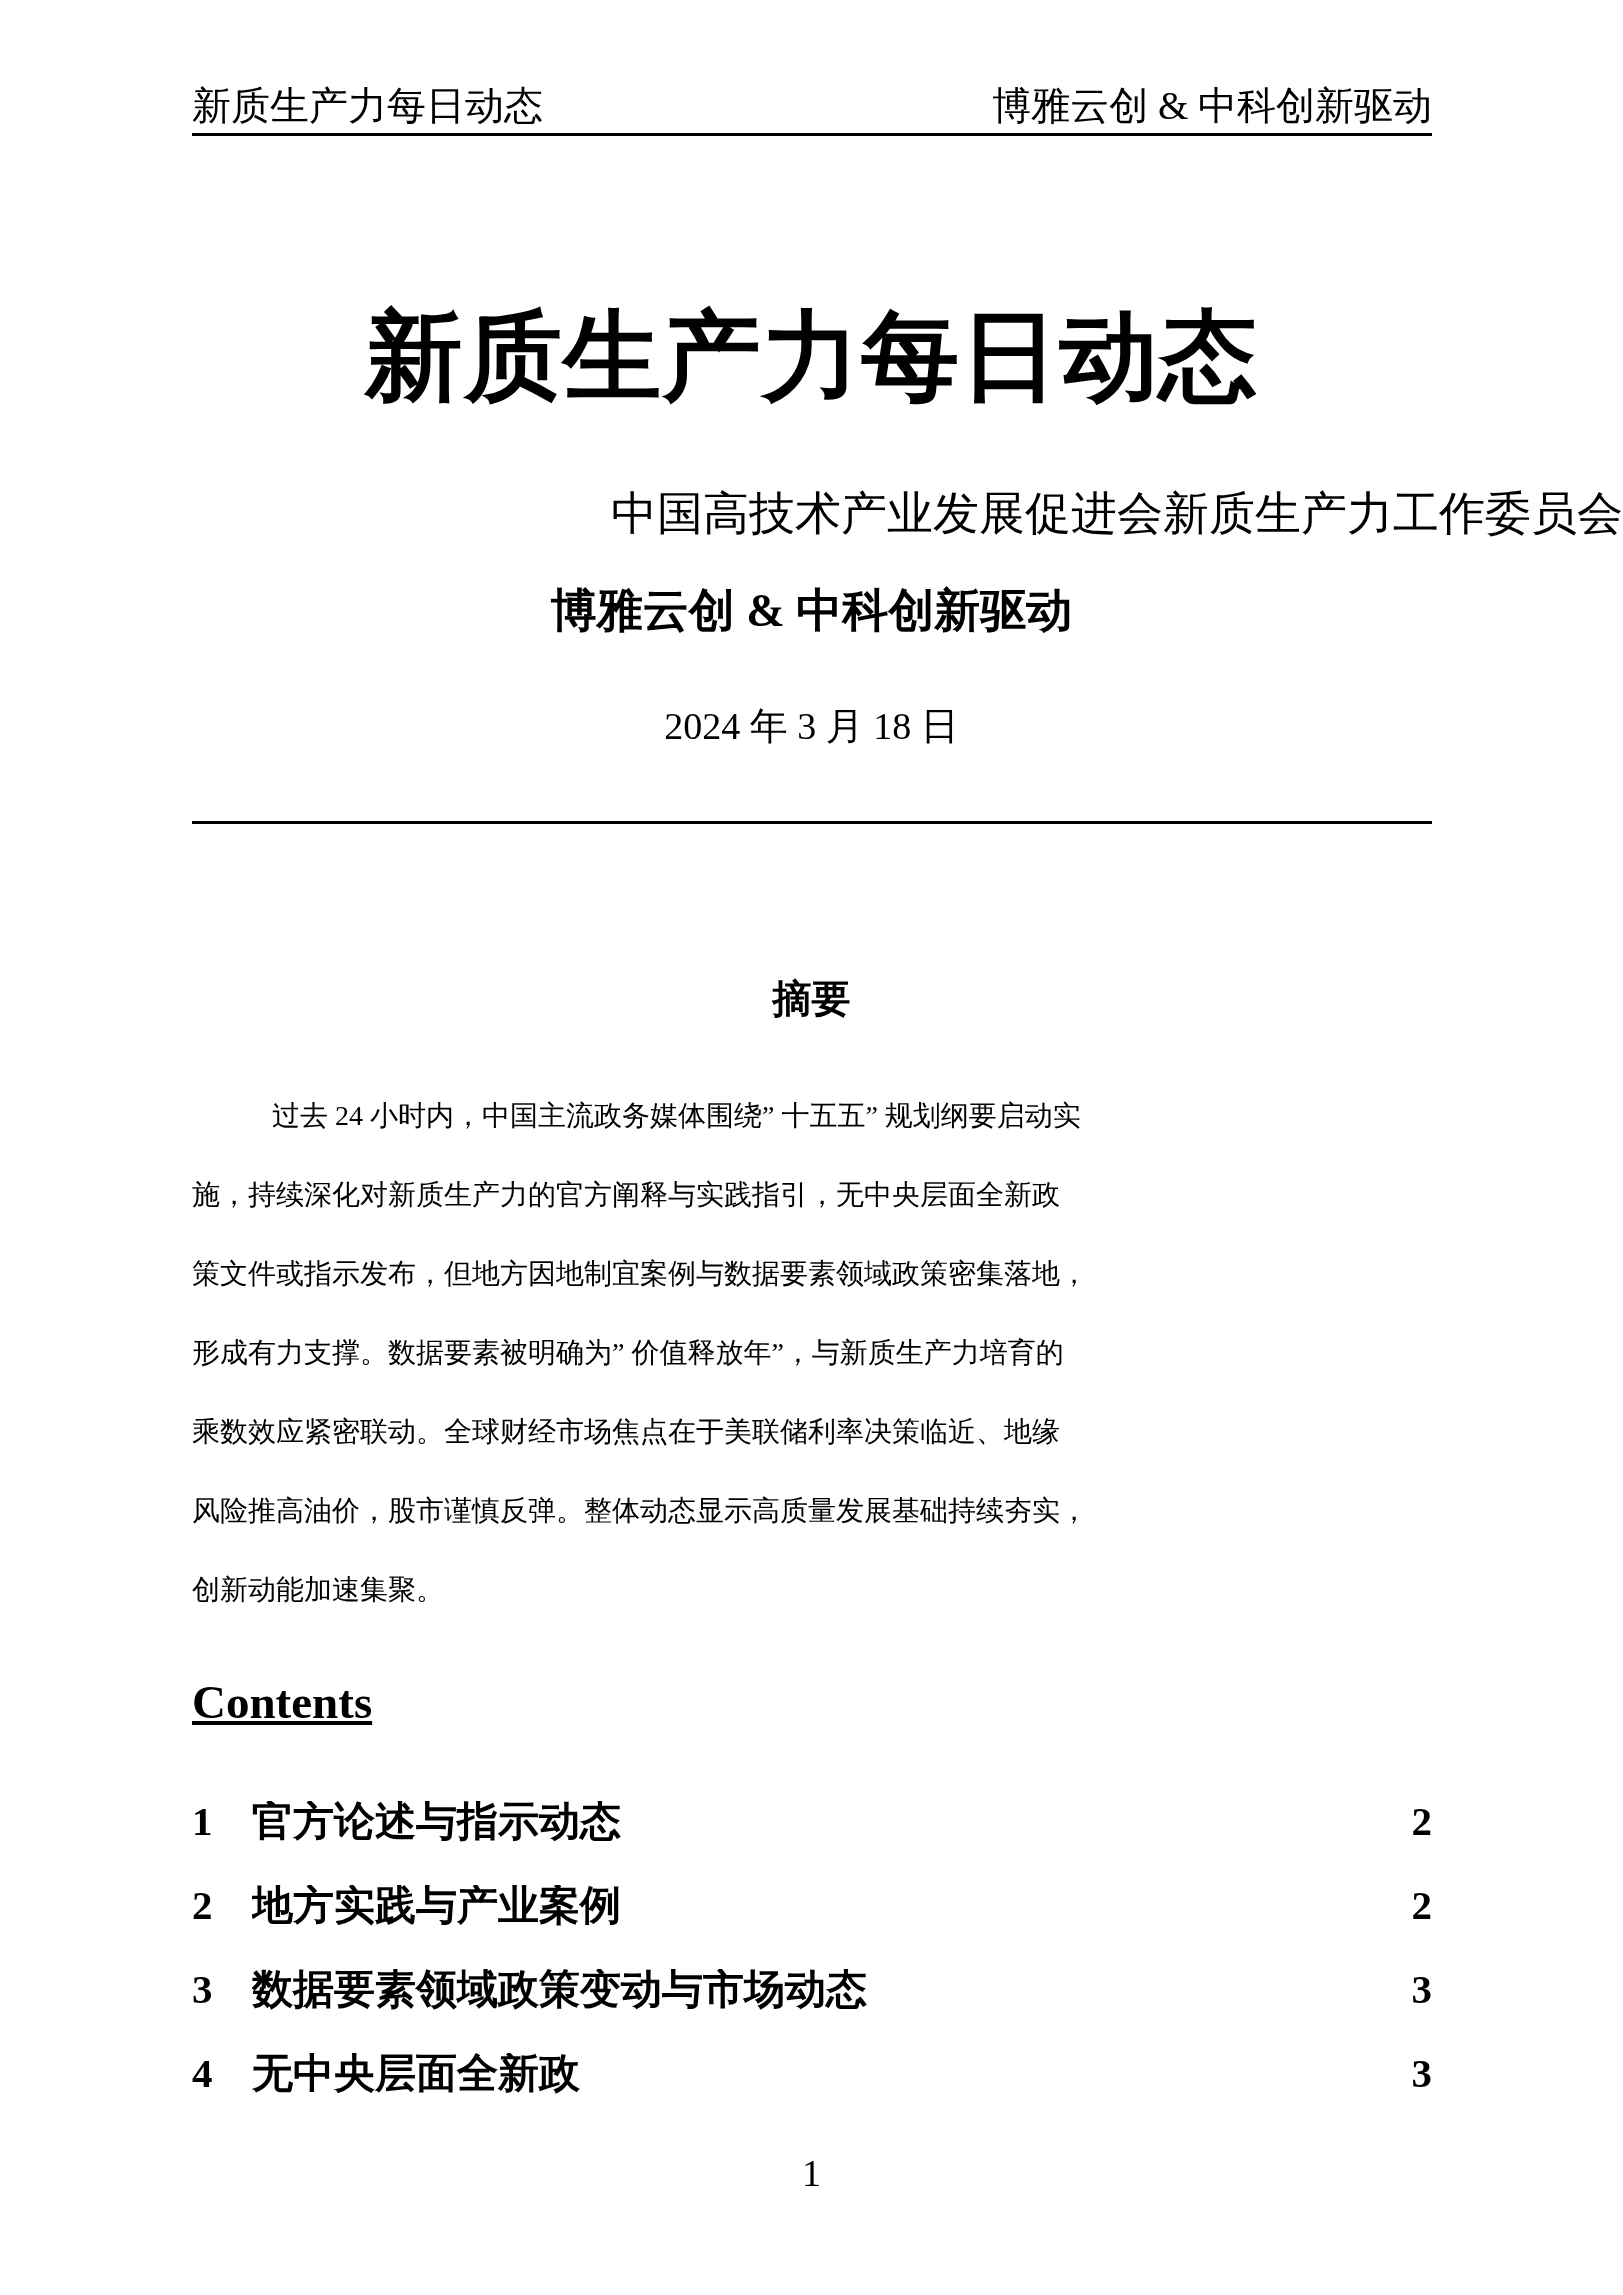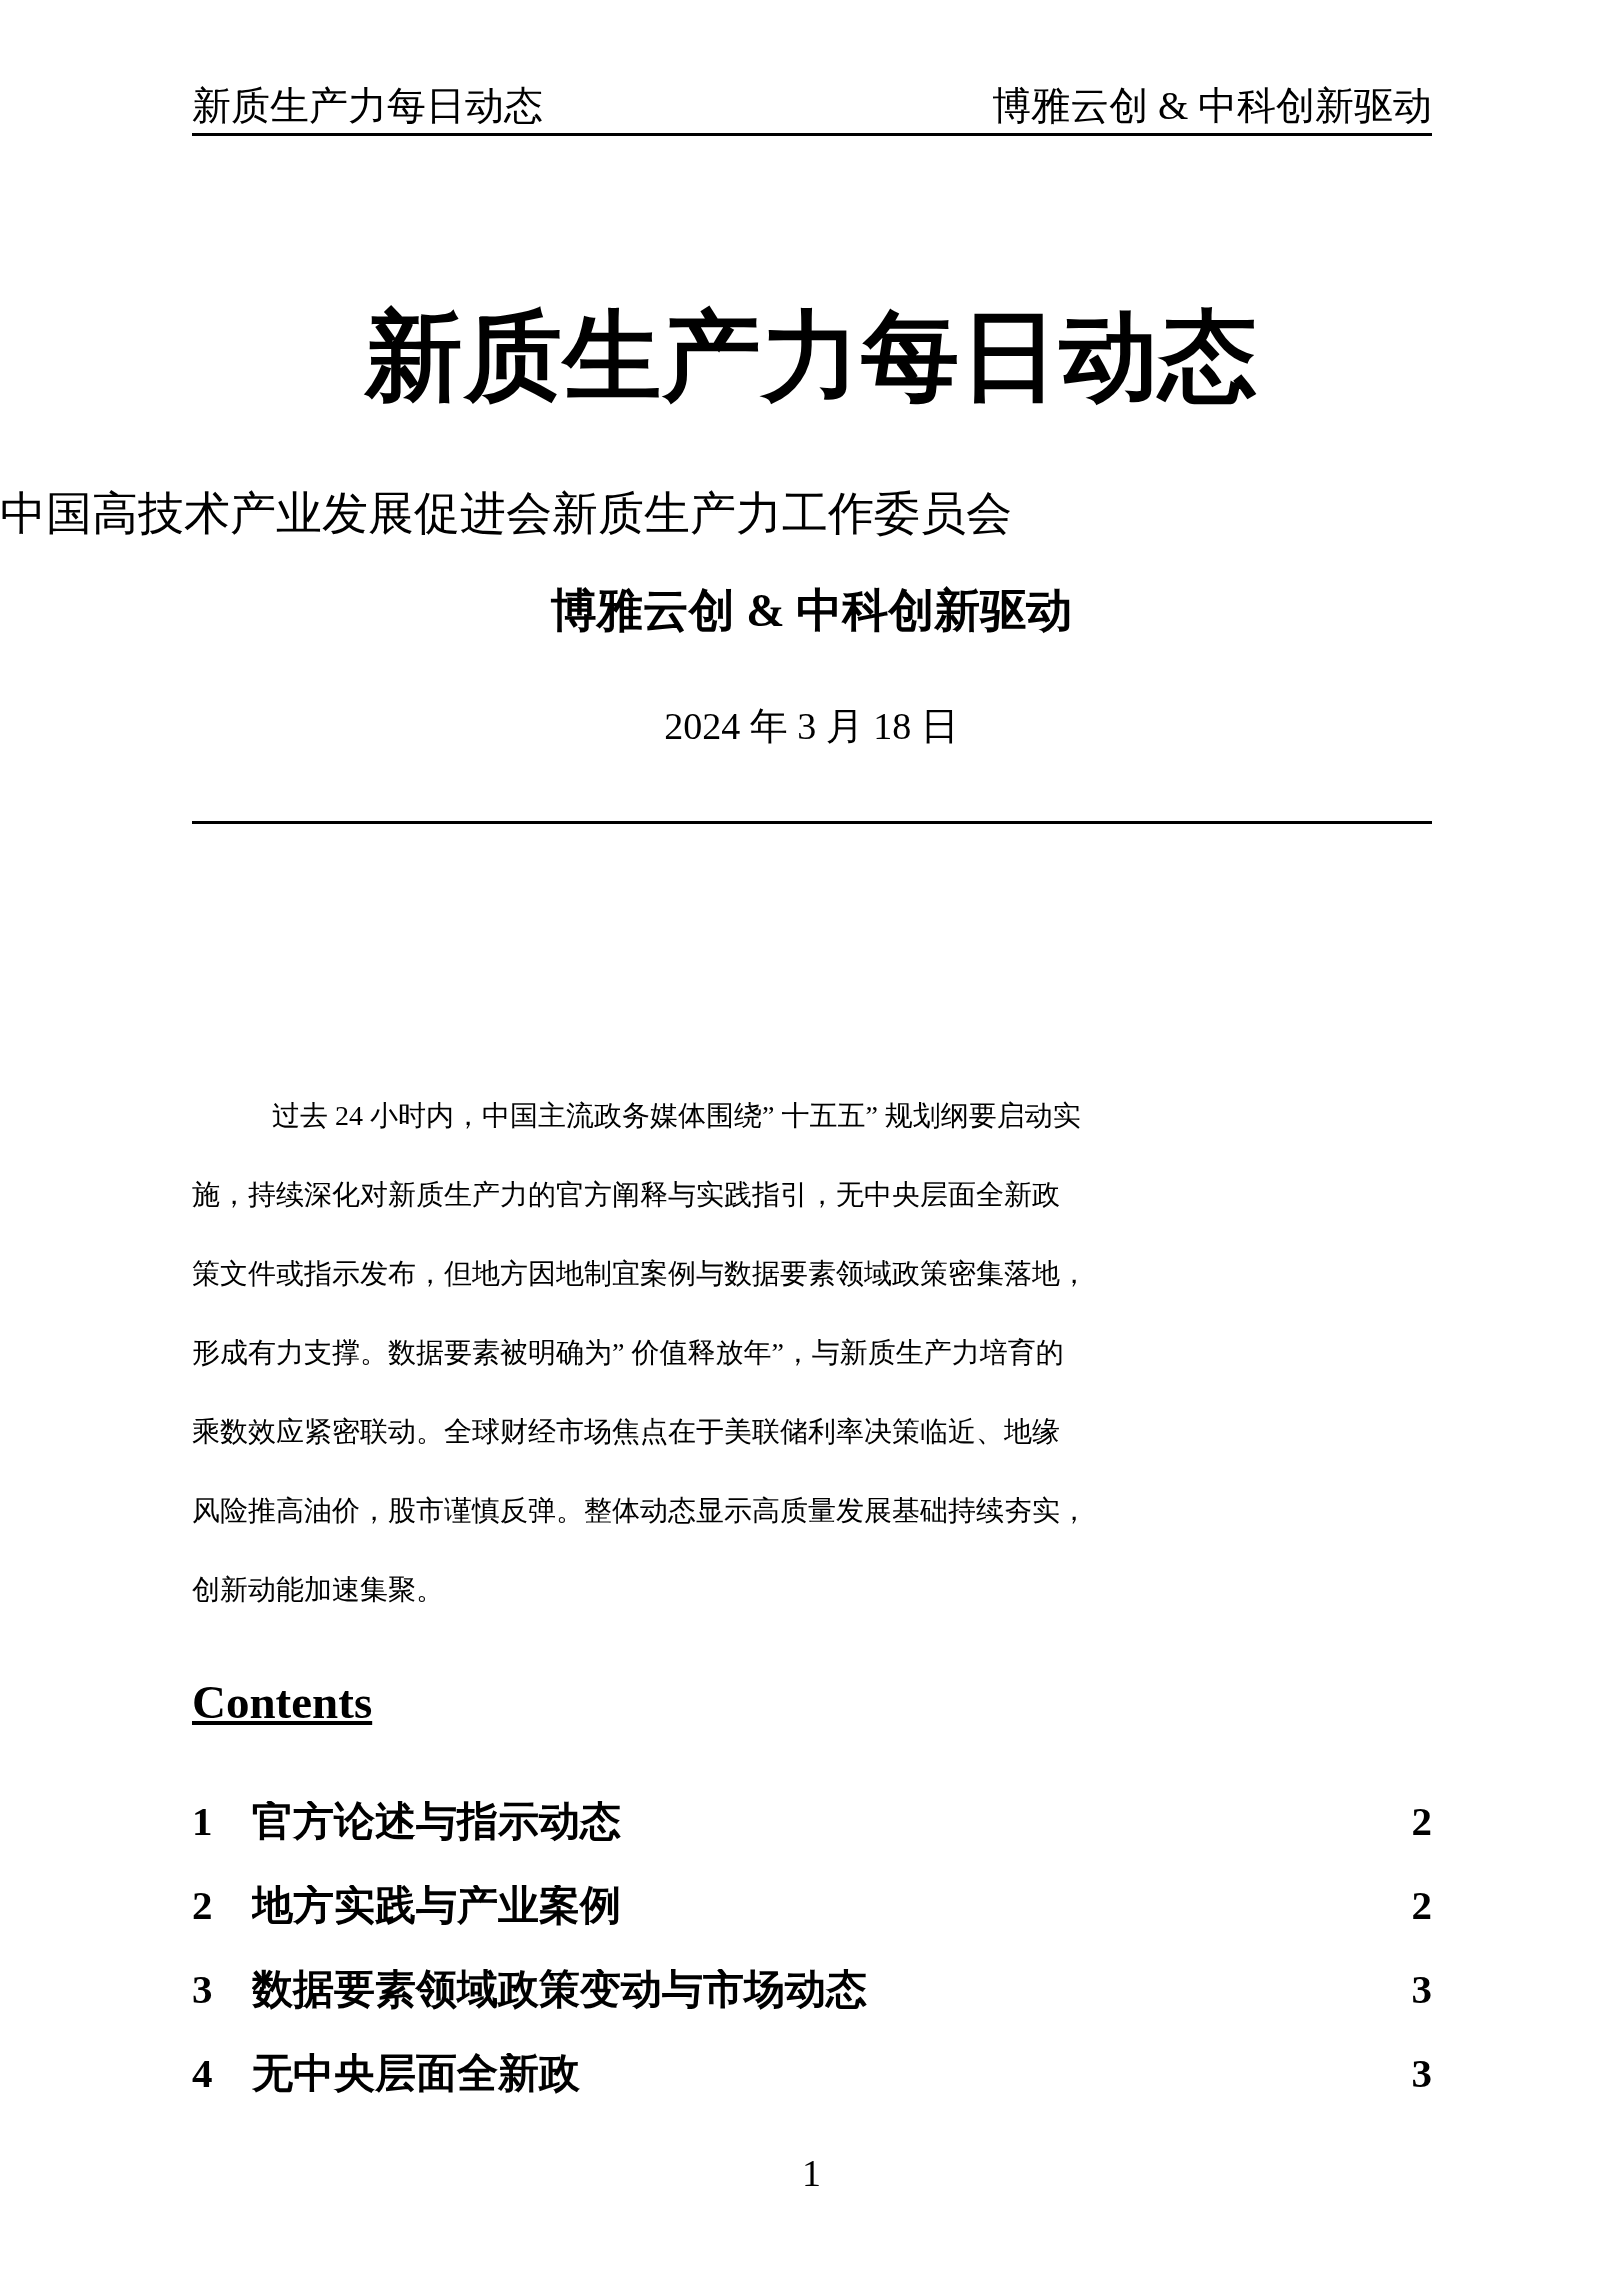--- a/index.html
+++ b/index.html
@@ -43,21 +43,21 @@
     left: 0; width: 1623px; top: 306px;
     text-align: center;
     font-size: 98px;
     font-weight: bold;
     line-height: 1.05;
     letter-spacing: 1.3px;
     white-space: nowrap;
   }
   .doc-subtitle {
     left: 0; width: 1623px; top: 491px;
-    text-align: left;
+    text-align: right;
     font-size: 46px;
     line-height: 1;
     white-space: nowrap;
   }
   .doc-author {
     left: 0; width: 1623px; top: 588px;
     text-align: center;
     font-size: 46px;
     font-weight: bold;
     line-height: 1;
@@ -137,20 +137,21 @@
   <div class="abs doc-title">新质生产力每日动态</div>
 
   <div class="abs doc-subtitle">中国高技术产业发展促进会新质生产力工作委员会</div>
 
   <div class="abs doc-author">博雅云创 &amp; 中科创新驱动</div>
 
   <div class="abs doc-date">2024 年 3 月 18 日</div>
 
   <div class="abs rule rule-mid"></div>
 
+  <div class="abs abstract-heading">摘要</div>
 
   <div class="abs abstract-body">
     <div class="abstract-line indent">过去 24 小时内，中国主流政务媒体围绕” 十五五” 规划纲要启动实</div>
     <div class="abstract-line">施，持续深化对新质生产力的官方阐释与实践指引，无中央层面全新政</div>
     <div class="abstract-line">策文件或指示发布，但地方因地制宜案例与数据要素领域政策密集落地，</div>
     <div class="abstract-line">形成有力支撑。数据要素被明确为” 价值释放年”，与新质生产力培育的</div>
     <div class="abstract-line">乘数效应紧密联动。全球财经市场焦点在于美联储利率决策临近、地缘</div>
     <div class="abstract-line">风险推高油价，股市谨慎反弹。整体动态显示高质量发展基础持续夯实，</div>
     <div class="abstract-line">创新动能加速集聚。</div>
   </div>

